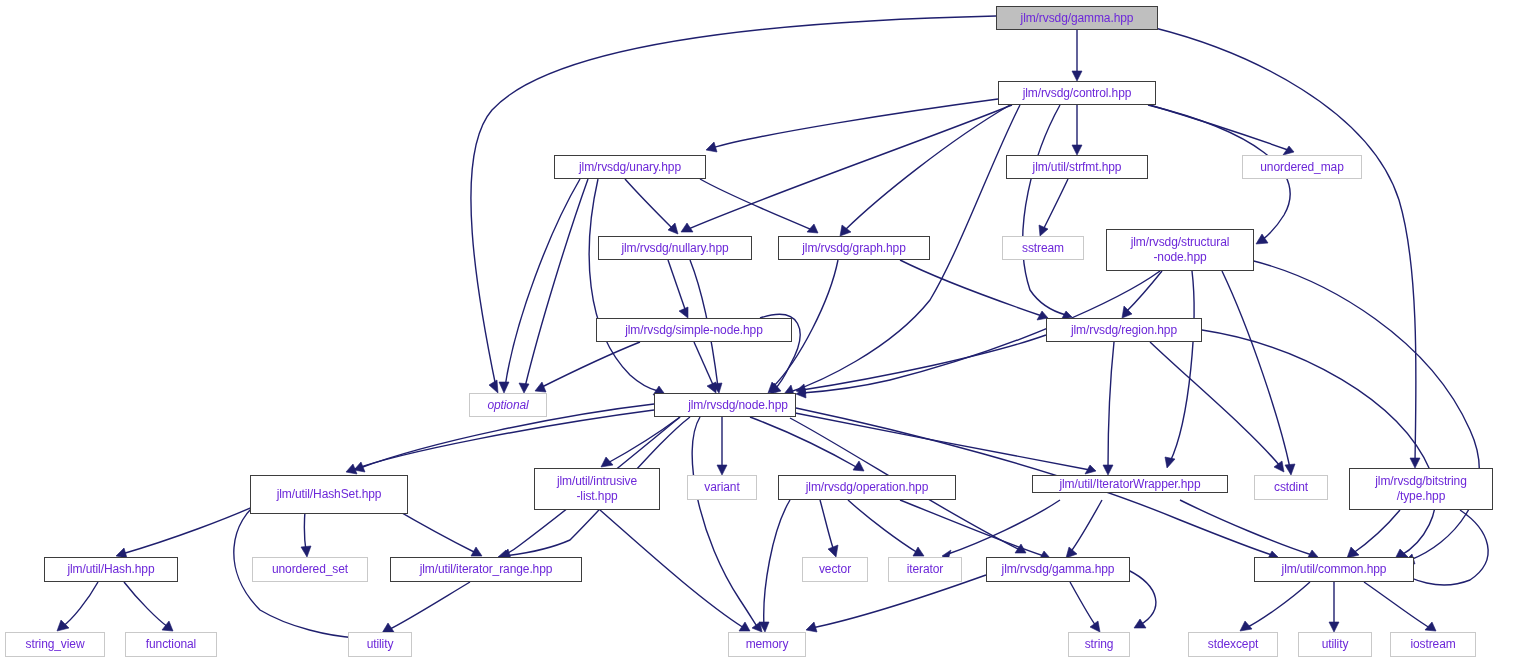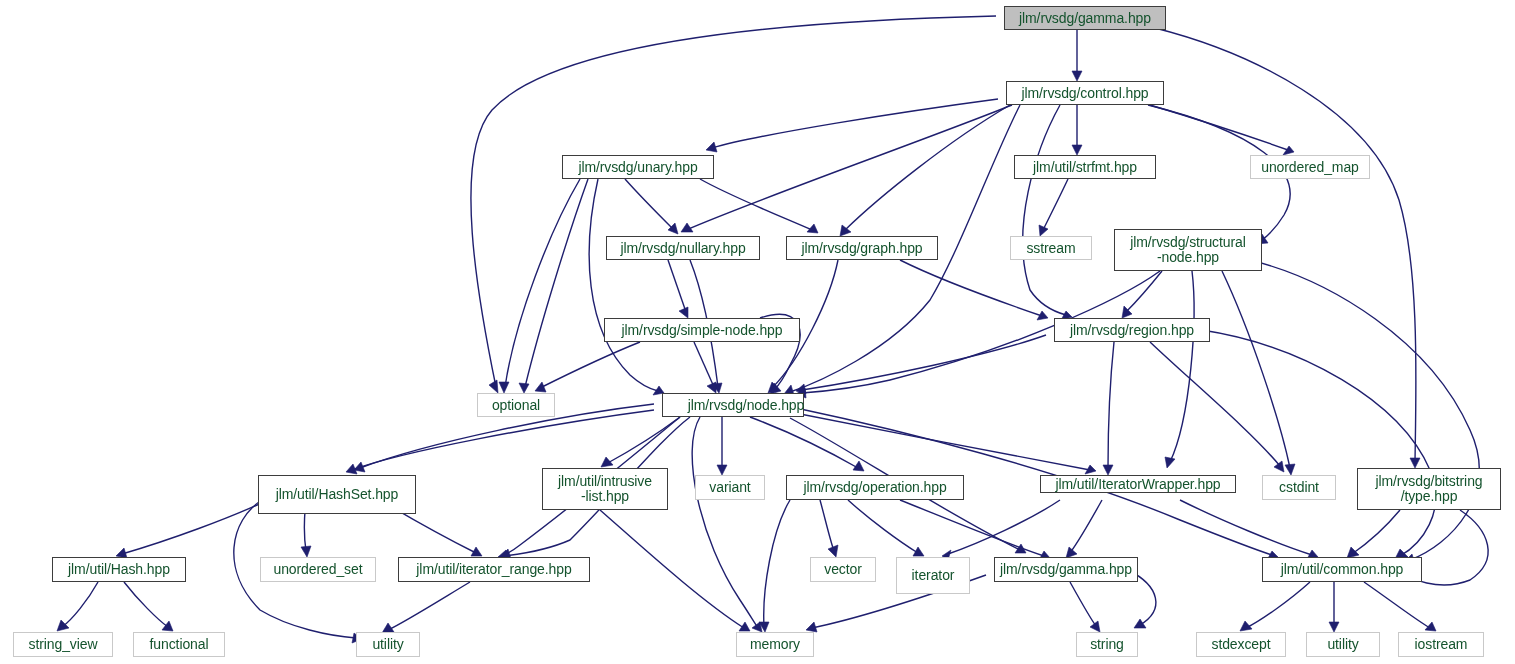--- a/index.html
+++ b/index.html
@@ -35,26 +35,25 @@
     stroke-width: 0.6;
   }
   .node-box {
     position: absolute;
     box-sizing: border-box;
     display: flex;
     align-items: center;
     justify-content: center;
     text-align: center;
     background: #ffffff;
-    color: #14532d;
-    font-size: 14px;
+    color: #6d28d9;
+    font-size: 12px;
     line-height: 15px;
     white-space: pre-line;
     letter-spacing: -0.1px;
-    margin-left: 8px;
   }
   .node-box.kind-internal {
     border: 1.6px solid #3d3d3d;
   }
   .node-box.kind-system {
     border: 1.1px solid #c9c9c9;
   }
   .node-box.kind-current {
     border: 1.6px solid #3d3d3d;
     background: #bfbfbf;
@@ -340,36 +339,36 @@
       <div class="node-box kind-internal" style="left: 554px; top: 155px; width: 152px; height: 24px;">jlm/rvsdg/unary.hpp</div>
       <div class="node-box kind-internal" style="left: 1006px; top: 155px; width: 142px; height: 24px;">jlm/util/strfmt.hpp</div>
       <div class="node-box kind-system" style="left: 1242px; top: 155px; width: 120px; height: 24px;">unordered_map</div>
       <div class="node-box kind-internal" style="left: 598px; top: 236px; width: 154px; height: 24px;">jlm/rvsdg/nullary.hpp</div>
       <div class="node-box kind-internal" style="left: 778px; top: 236px; width: 152px; height: 24px;">jlm/rvsdg/graph.hpp</div>
       <div class="node-box kind-system" style="left: 1002px; top: 236px; width: 82px; height: 24px;">sstream</div>
       <div class="node-box kind-internal" style="left: 1106px; top: 229px; width: 148px; height: 42px;">jlm/rvsdg/structural
 -node.hpp</div>
       <div class="node-box kind-internal" style="left: 596px; top: 318px; width: 196px; height: 24px;">jlm/rvsdg/simple-node.hpp</div>
       <div class="node-box kind-internal" style="left: 1046px; top: 318px; width: 156px; height: 24px;">jlm/rvsdg/region.hpp</div>
-      <div class="node-box kind-system" style="left: 469px; top: 393px; width: 78px; height: 24px;">optional</div>
+      <div class="node-box kind-system" style="left: 469px; top: 393px; width: 78px; height: 24px; font-style: italic;">optional</div>
       <div class="node-box kind-internal" style="left: 654px; top: 393px; width: 142px; height: 24px; padding-left: 26px;">jlm/rvsdg/node.hpp</div>
       <div class="node-box kind-internal" style="left: 250px; top: 475px; width: 158px; height: 39px;">jlm/util/HashSet.hpp</div>
       <div class="node-box kind-internal" style="left: 534px; top: 468px; width: 126px; height: 42px;">jlm/util/intrusive
 -list.hpp</div>
       <div class="node-box kind-system" style="left: 687px; top: 475px; width: 70px; height: 25px;">variant</div>
       <div class="node-box kind-internal" style="left: 778px; top: 475px; width: 178px; height: 25px;">jlm/rvsdg/operation.hpp</div>
       <div class="node-box kind-internal" style="left: 1032px; top: 475px; width: 196px; height: 18px;">jlm/util/IteratorWrapper.hpp</div>
       <div class="node-box kind-system" style="left: 1254px; top: 475px; width: 74px; height: 25px;">cstdint</div>
       <div class="node-box kind-internal" style="left: 1349px; top: 468px; width: 144px; height: 42px;">jlm/rvsdg/bitstring
 /type.hpp</div>
       <div class="node-box kind-internal" style="left: 44px; top: 557px; width: 134px; height: 25px;">jlm/util/Hash.hpp</div>
       <div class="node-box kind-system" style="left: 252px; top: 557px; width: 116px; height: 25px;">unordered_set</div>
       <div class="node-box kind-internal" style="left: 390px; top: 557px; width: 192px; height: 25px;">jlm/util/iterator_range.hpp</div>
       <div class="node-box kind-system" style="left: 802px; top: 557px; width: 66px; height: 25px;">vector</div>
-      <div class="node-box kind-system" style="left: 888px; top: 557px; width: 74px; height: 37px;">iterator</div>
+      <div class="node-box kind-system" style="left: 888px; top: 557px; width: 74px; height: 25px;">iterator</div>
       <div class="node-box kind-internal" style="left: 986px; top: 557px; width: 144px; height: 25px;">jlm/rvsdg/gamma.hpp</div>
       <div class="node-box kind-internal" style="left: 1254px; top: 557px; width: 160px; height: 25px;">jlm/util/common.hpp</div>
       <div class="node-box kind-system" style="left: 5px; top: 632px; width: 100px; height: 25px;">string_view</div>
       <div class="node-box kind-system" style="left: 125px; top: 632px; width: 92px; height: 25px;">functional</div>
       <div class="node-box kind-system" style="left: 348px; top: 632px; width: 64px; height: 25px;">utility</div>
       <div class="node-box kind-system" style="left: 728px; top: 632px; width: 78px; height: 25px;">memory</div>
       <div class="node-box kind-system" style="left: 1068px; top: 632px; width: 62px; height: 25px;">string</div>
       <div class="node-box kind-system" style="left: 1188px; top: 632px; width: 90px; height: 25px;">stdexcept</div>
       <div class="node-box kind-system" style="left: 1298px; top: 632px; width: 74px; height: 25px;">utility</div>
       <div class="node-box kind-system" style="left: 1390px; top: 632px; width: 86px; height: 25px;">iostream</div>

